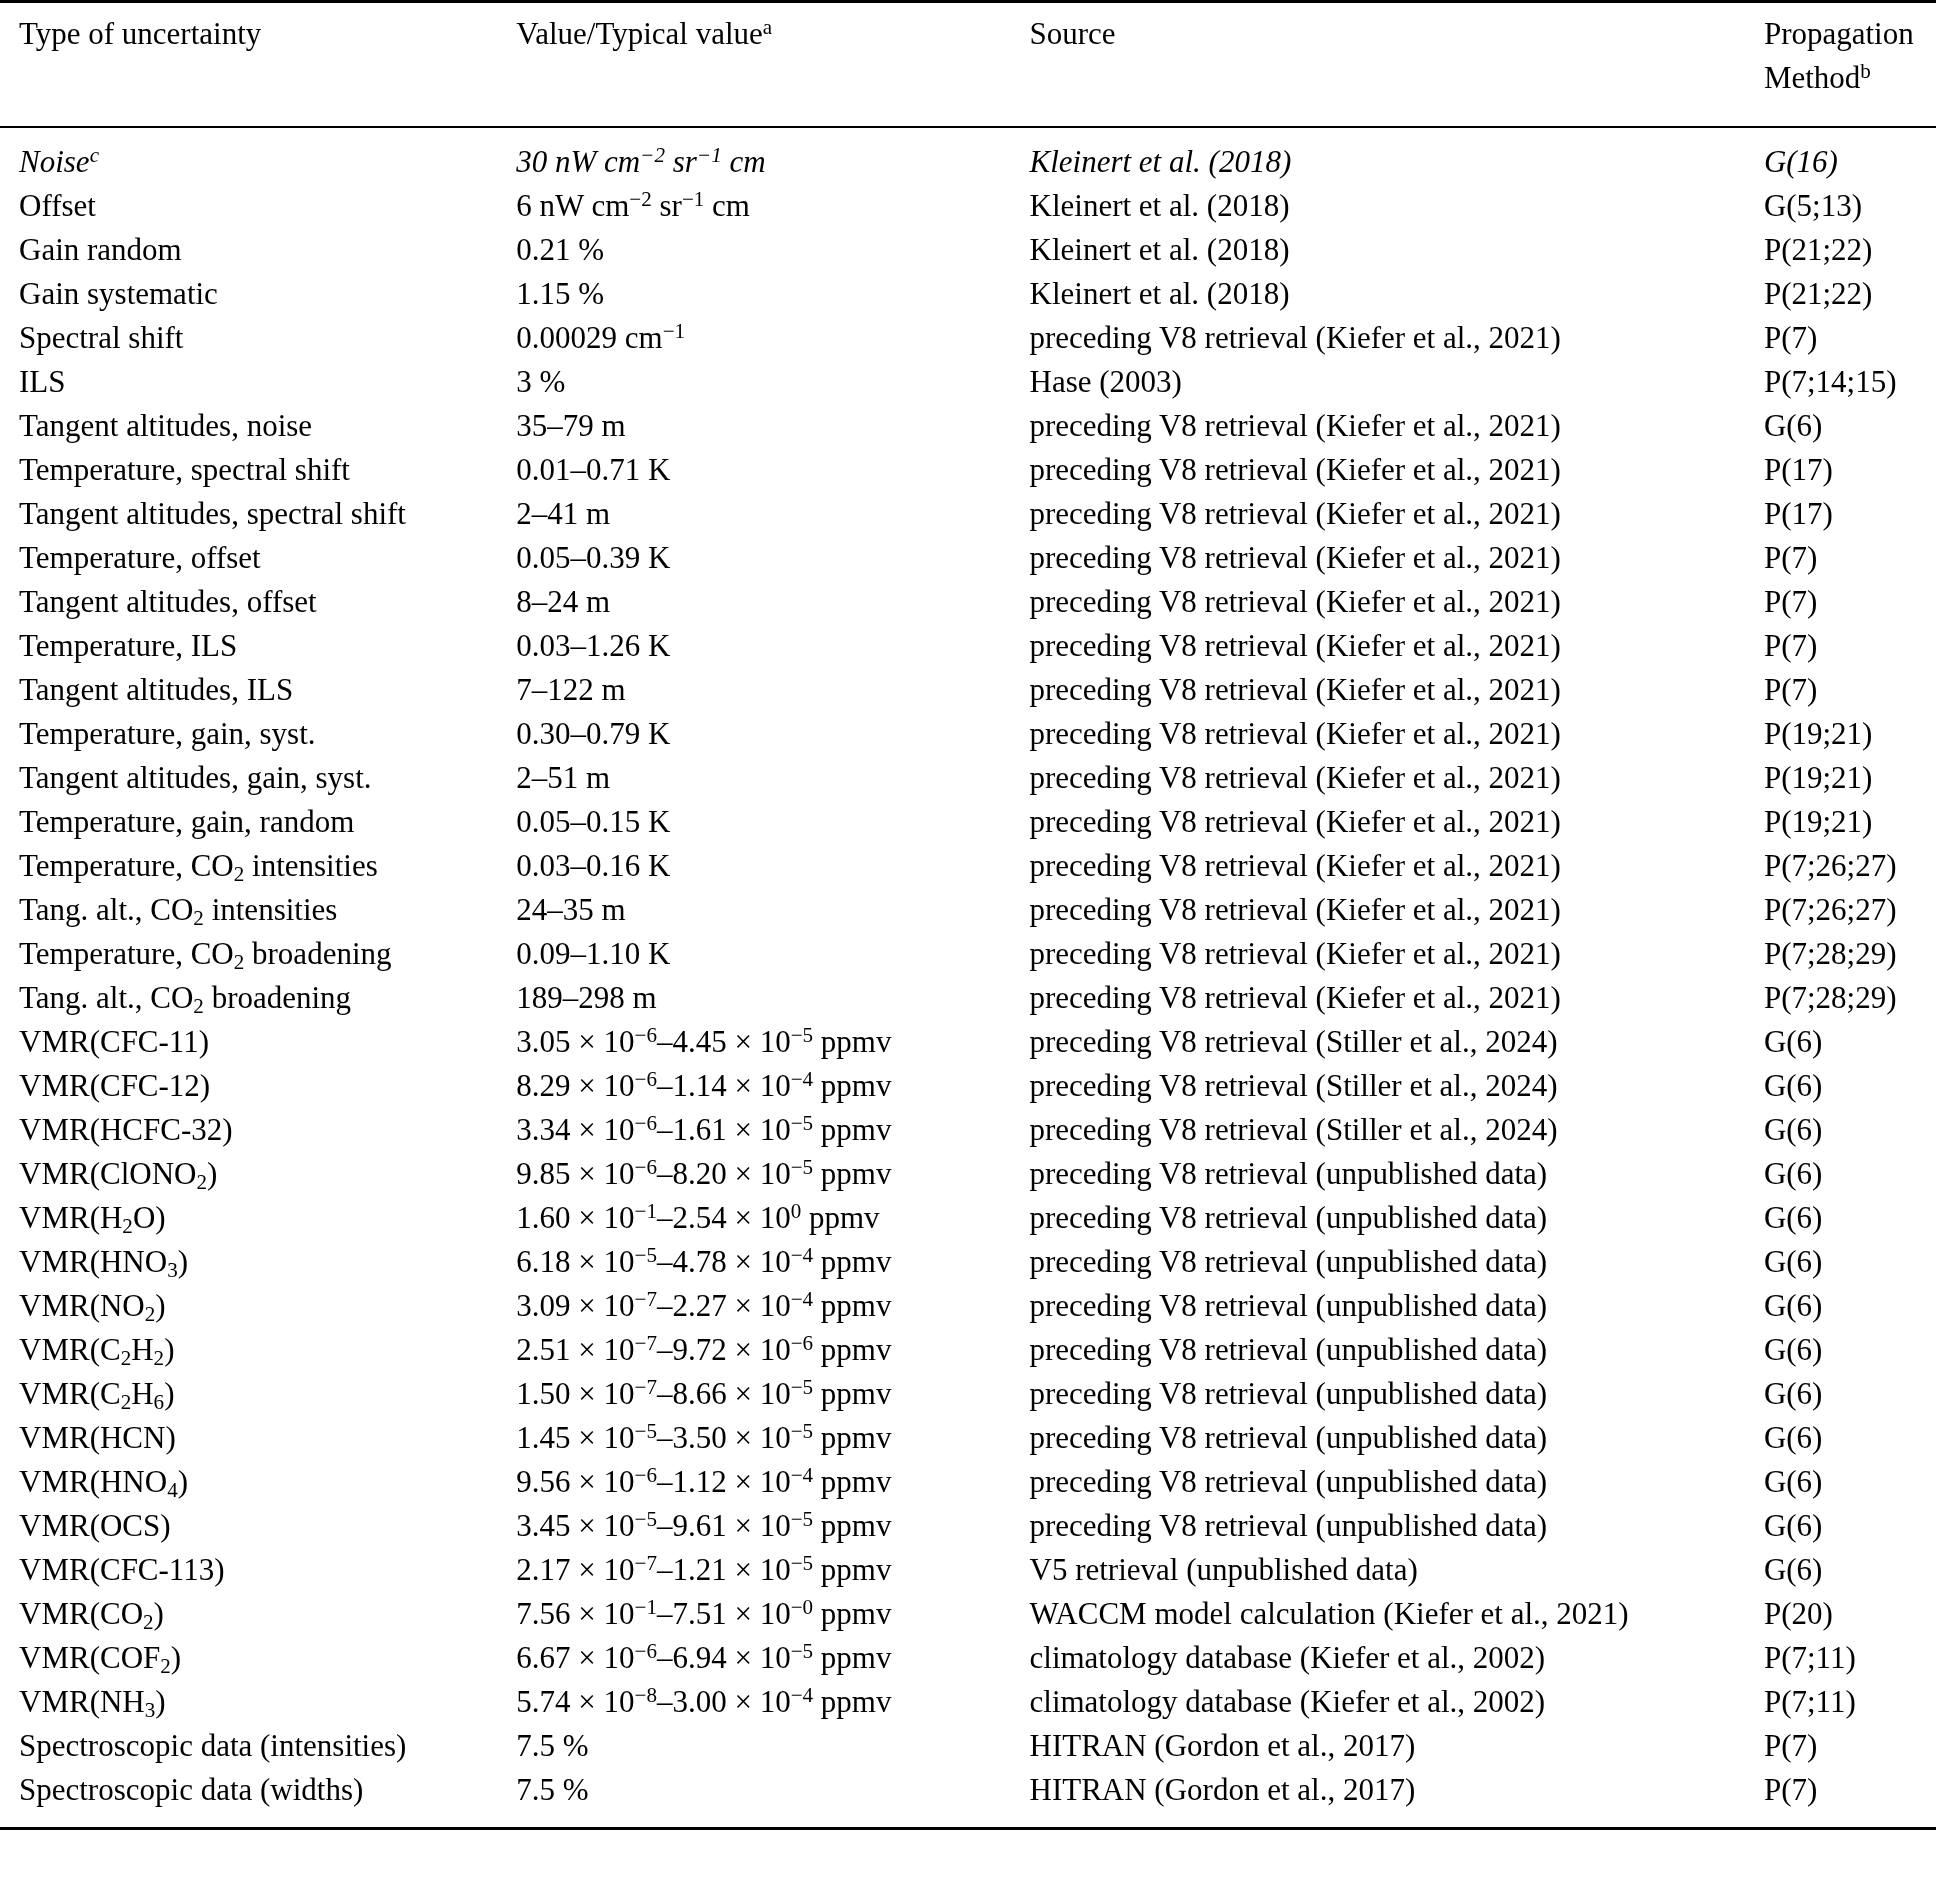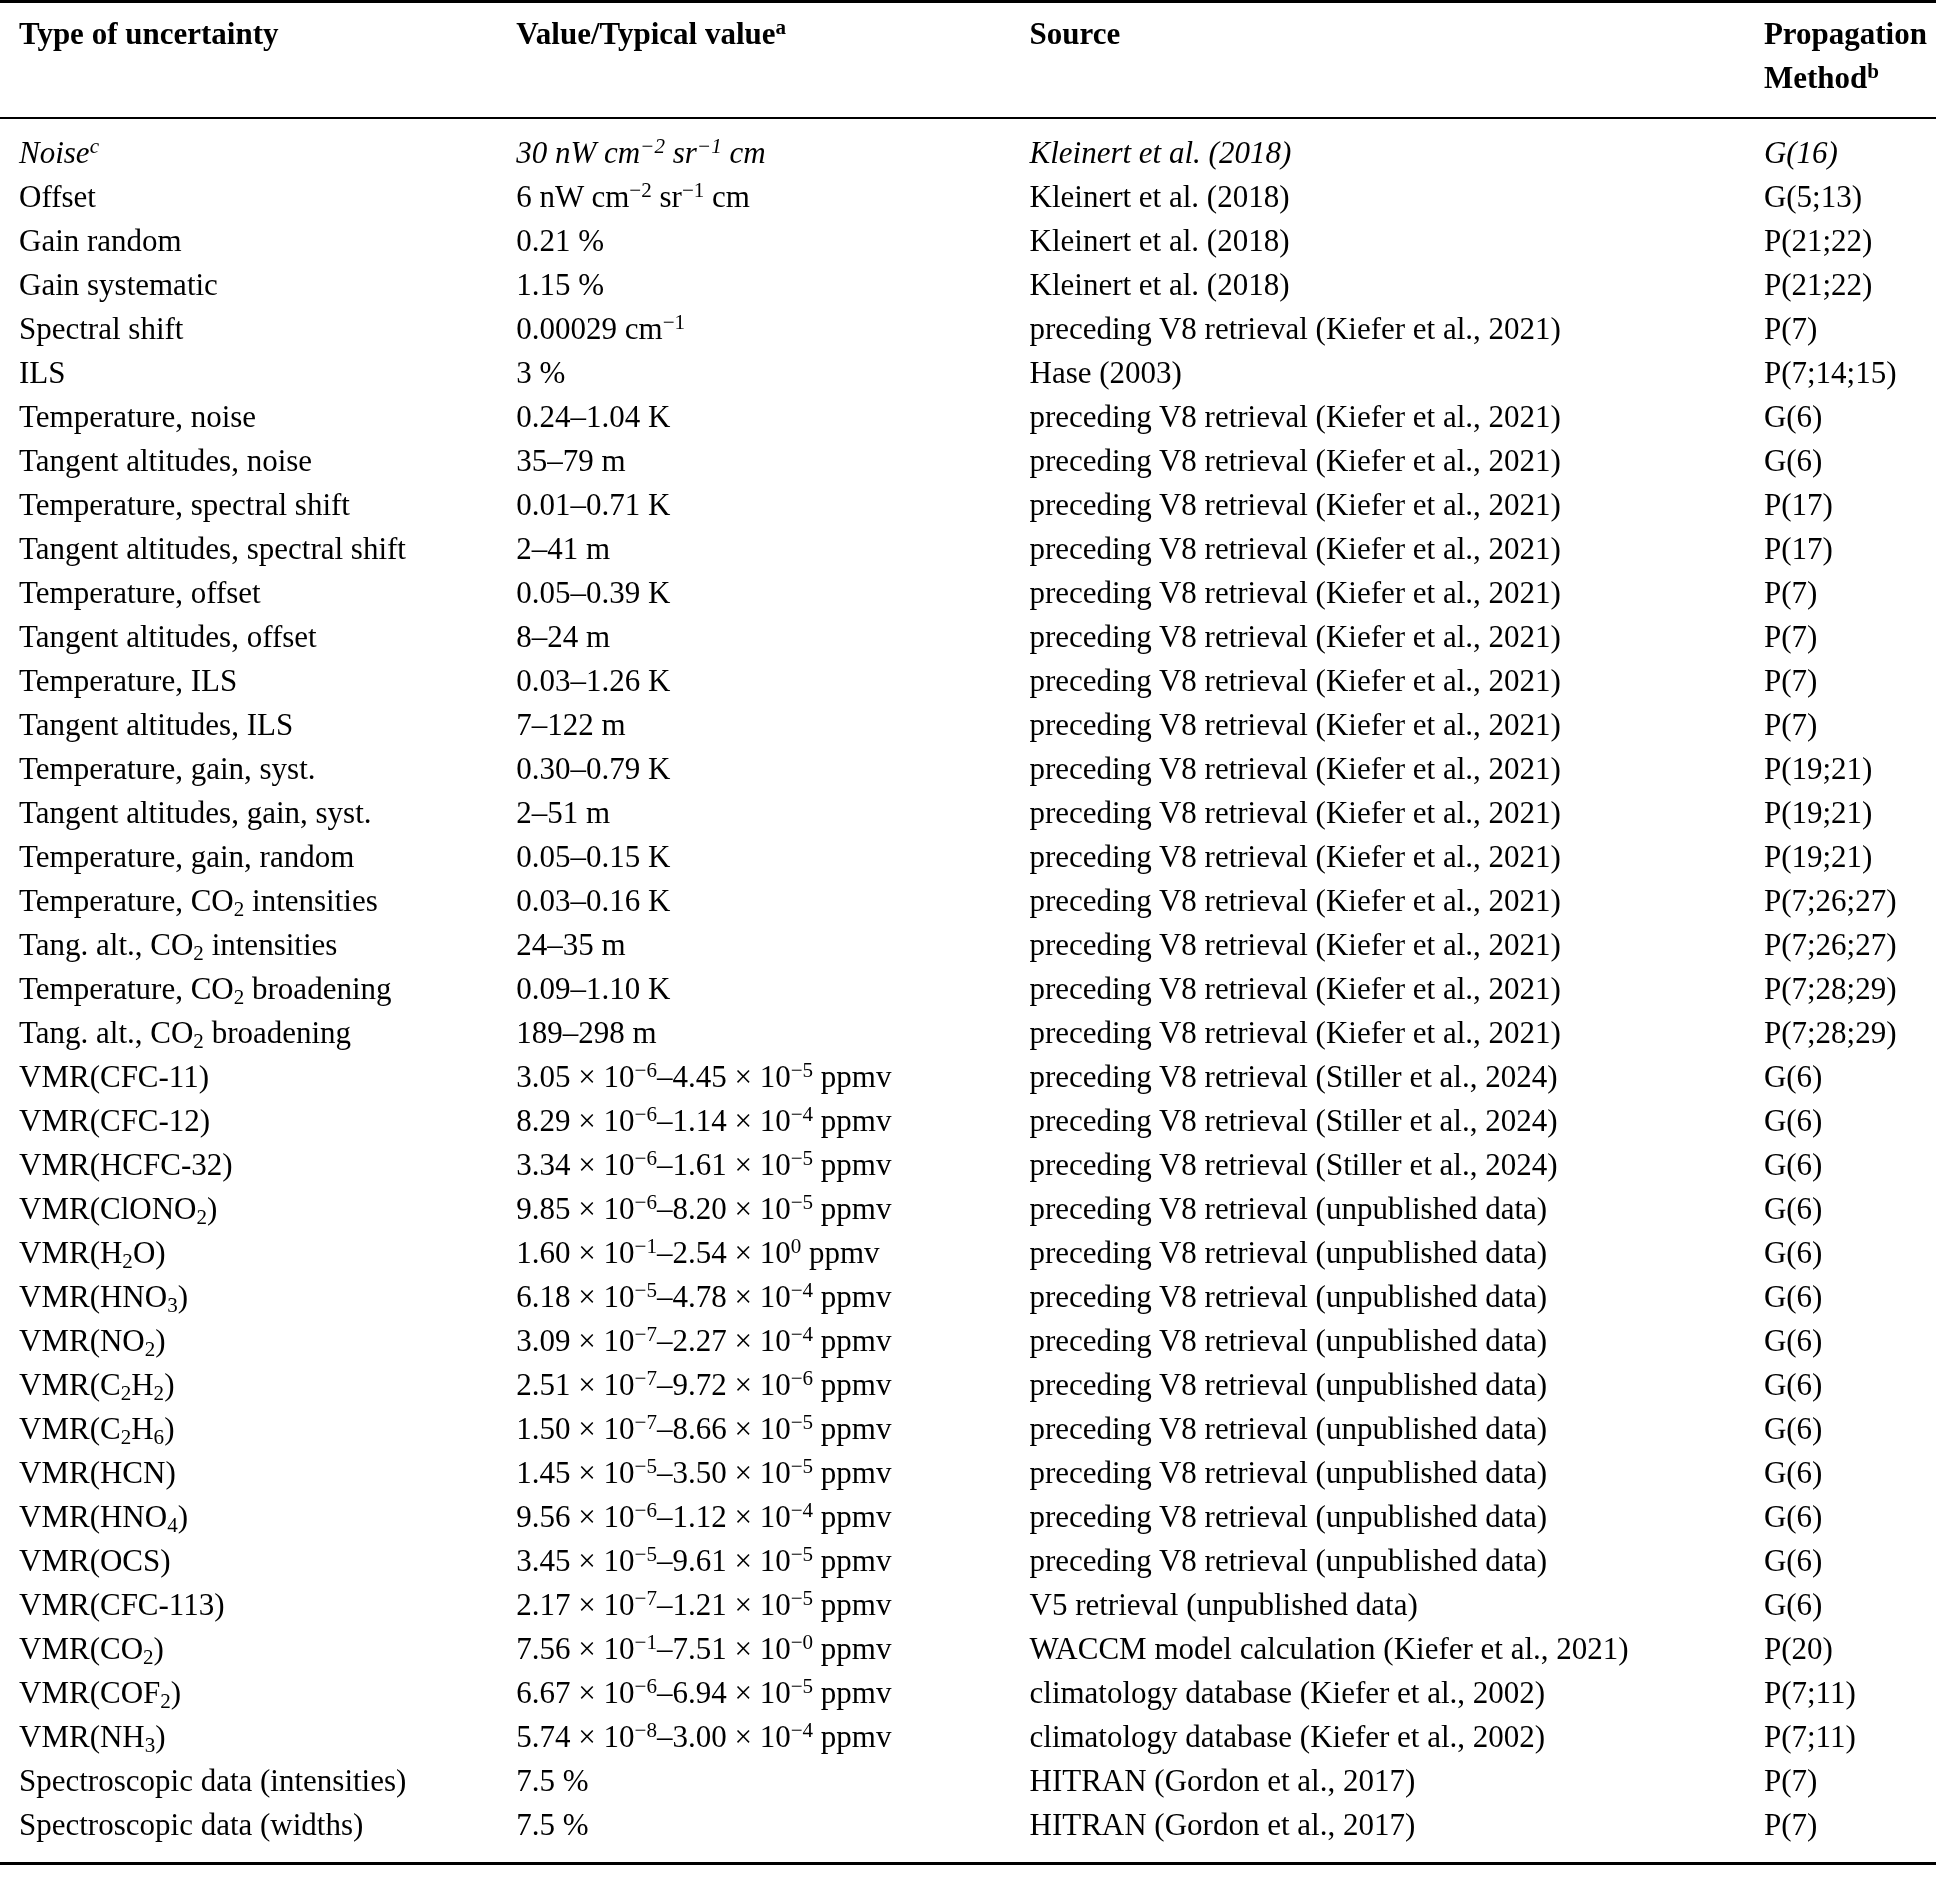--- a/index.html
+++ b/index.html
@@ -34,23 +34,22 @@
     padding: 0;
     vertical-align: top;
     white-space: nowrap;
     overflow: visible;
   }
   th:first-child, td:first-child { padding-left: 19px; }
 
   thead th {
     border-bottom: 2.8px solid #000;
     padding-top: 9.4px;
-    padding-bottom: 17px;
+    padding-bottom: 26px;
     vertical-align: top;
-    font-weight: bold;
   }
   thead th.wrap { white-space: normal; margin-left: 20px; }
 
   tbody tr:first-child td { padding-top: 12px; font-style: italic; }
   tbody tr:last-child td  { padding-bottom: 15px; }
 
   sup, sub {
     font-size: 0.68em;
     line-height: 0;
   }
@@ -106,26 +105,20 @@
         <td>preceding V8 retrieval (Kiefer et al., 2021)</td>
         <td>P(7)</td>
       </tr>
       <tr>
         <td>ILS</td>
         <td>3 %</td>
         <td>Hase (2003)</td>
         <td>P(7;14;15)</td>
       </tr>
       <tr>
-        <td>Temperature, noise</td>
-        <td>0.24–1.04 K</td>
-        <td>preceding V8 retrieval (Kiefer et al., 2021)</td>
-        <td>G(6)</td>
-      </tr>
-      <tr>
         <td>Tangent altitudes, noise</td>
         <td>35–79 m</td>
         <td>preceding V8 retrieval (Kiefer et al., 2021)</td>
         <td>G(6)</td>
       </tr>
       <tr>
         <td>Temperature, spectral shift</td>
         <td>0.01–0.71 K</td>
         <td>preceding V8 retrieval (Kiefer et al., 2021)</td>
         <td>P(17)</td>

